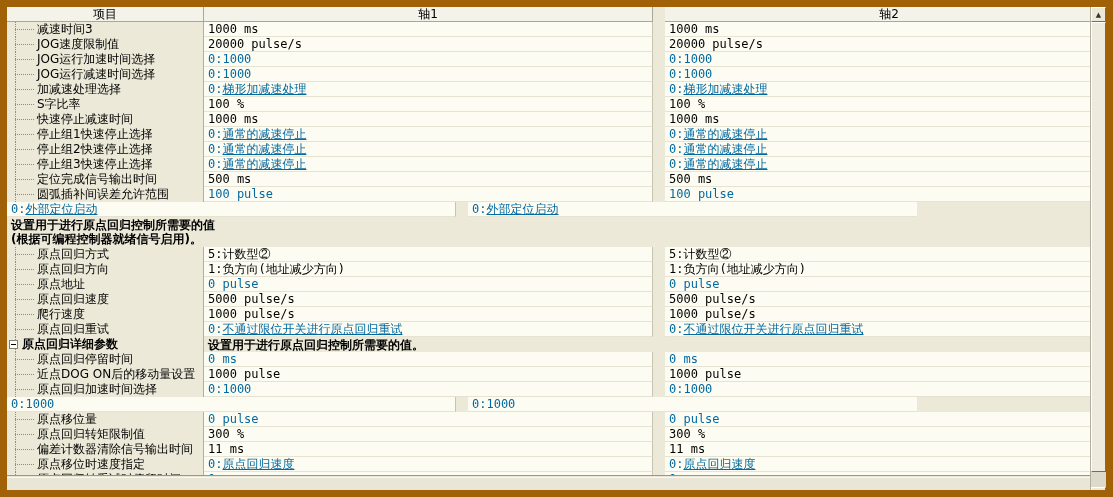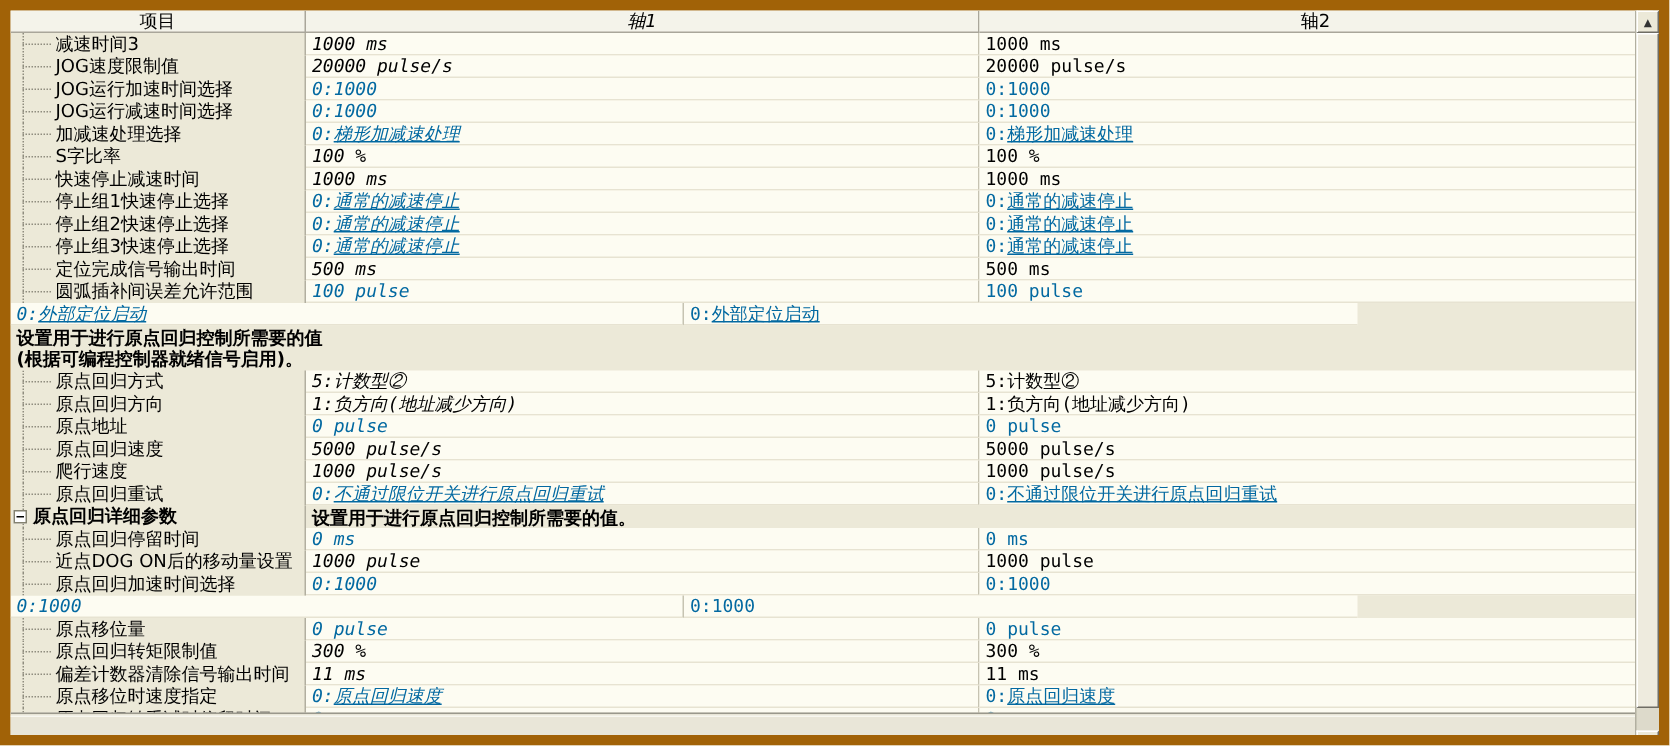--- a/index.html
+++ b/index.html
@@ -4,22 +4,22 @@
 <style>
   html,body{margin:0;padding:0;background:#fff;}
   .wrap{
     position:relative;width:1113px;height:497px;box-sizing:border-box;
     border:7px solid #a16207;background:#ECE9D8;overflow:hidden;
     font-family:"DejaVu Sans","Liberation Sans",sans-serif;
   }
   .hdr{display:flex;height:15px;}
   .cell{box-sizing:border-box;flex:none;}
   .c-item{width:197px;}
-  .c-a1{width:449px;font-style:italic;}
-  .c-a2{width:449px;}
+  .c-a1{width:449px;}
+  .c-a2{width:449px;margin-left:12px;}
   .hdrcell{
     background:#F4F3EA;border-right:1px solid #A9A69A;border-bottom:1px solid #A9A69A;
     text-align:center;font-size:12px;line-height:14px;color:#000;overflow:hidden;white-space:nowrap;
   }
   .body{position:relative;height:465px;overflow:hidden;}
   .row{display:flex;}
   .prow{height:15px;}
   .prow .c-item,.srow .c-item{position:relative;background:#ECE9D8;border-right:1px solid #B2AFA0;overflow:hidden;}
   .tree-v{position:absolute;left:8px;top:0;height:100%;border-left:1px dotted #8f8d7f;}
   .tree-h{position:absolute;left:8px;top:7px;width:19px;border-top:1px dotted #8f8d7f;}

